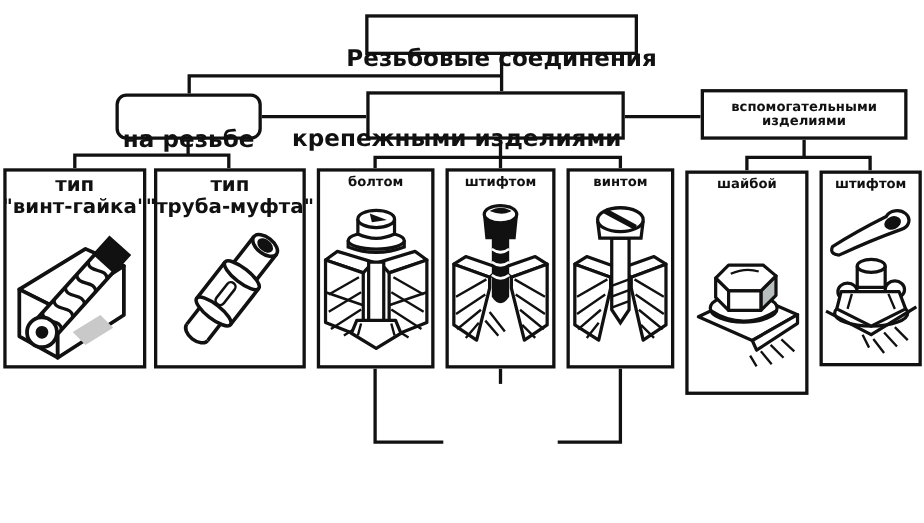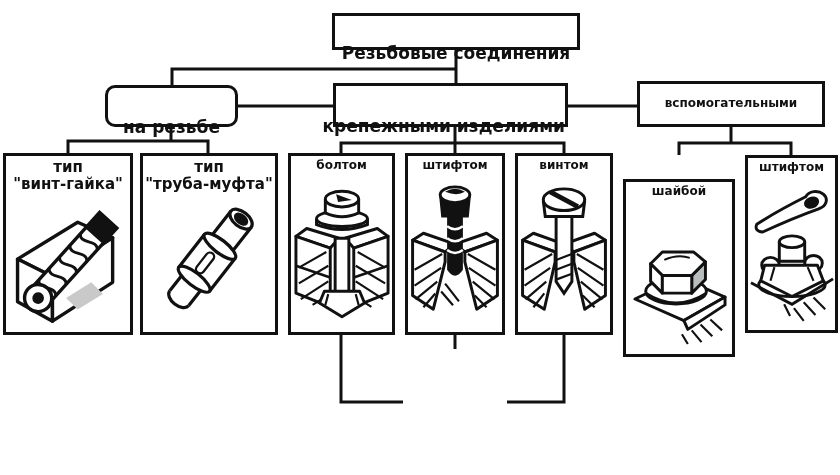--- a/index.html
+++ b/index.html
@@ -4,21 +4,21 @@
 <style>
   html,body{margin:0;padding:0;background:#fff;}
   #canvas{position:relative;width:840px;height:475px;background:#fff;
           font-family:"DejaVu Sans",sans-serif;overflow:hidden;}
   #wires{position:absolute;left:0;top:0;width:840px;height:475px;}
   .box{position:absolute;border:3px solid #111;background:#fff;box-sizing:border-box;
        color:#111;display:flex;flex-direction:column;align-items:center;text-align:center;}
   .hub{justify-content:center;}
   .leaf{justify-content:flex-start;padding-top:3px;}
   .lbl{font-weight:bold;line-height:1.12;color:#111;white-space:nowrap;}
-  .fs17{font-size:17px;margin-top:44px;} .fs16{font-size:12px;} .fs15{font-size:15px;}
+  .fs17{font-size:21px;margin-top:44px;} .fs16{font-size:12px;} .fs15{font-size:18px;}
   .art{flex:1 1 auto;display:flex;align-items:center;justify-content:center;width:100%;overflow:hidden;}
   svg{display:block;}
 </style>
 </head>
 <body>
 
 <div id="canvas">
 
   <svg id="wires" viewBox="0 0 840 475" fill="none" stroke="#111" stroke-width="3">
     <path d="M456,50 L456,83"></path>
@@ -43,20 +43,21 @@
   <div class="box hub" style="left:105px;top:85px;width:133px;height:42px;border-radius:10px;">
     <span class="lbl fs17">на резьбе</span>
   </div>
 
   <div class="box hub" style="left:333px;top:83px;width:235px;height:44px;align-items:flex-end;">
     <span class="lbl fs17">крепежными изделиями</span>
   </div>
 
   <div class="box hub" style="left:637px;top:81px;width:188px;height:46px;">
     <span class="lbl fs16">вспомогательными</span>
+    <span class="lbl fs16">изделиями</span>
   </div>
 
   <div class="box leaf" style="left:3px;top:153px;width:130px;height:182px;">
     <span class="lbl fs15">тип</span>
     <span class="lbl fs15">"винт-гайка"</span>
     <div class="art">
       <svg width="118" height="130" viewBox="0 0 120 134">
         <g stroke="#111" stroke-width="3.5" stroke-linejoin="round" fill="#fff">
           <path d="M8,64 L70,26 L106,42 L44,82 Z"></path>
           <path d="M8,64 L44,82 L44,128 L8,108 Z"></path>
@@ -169,21 +170,21 @@
         </g>
         <path d="M37,38 L37,104 L45,116 L53,104 L53,38 Z" fill="#fff" stroke="#111" stroke-width="3"></path>
         <path d="M37,82 L53,76 M37,92 L53,86 M37,102 L53,96" stroke="#111" stroke-width="2.2"></path>
         <path d="M24,22 L26,38 L64,38 L66,22" fill="#fff" stroke="#111" stroke-width="3"></path>
         <ellipse cx="45" cy="21" rx="21" ry="11" fill="#fff" stroke="#111" stroke-width="3"></ellipse>
         <path d="M31,13 L59,28" stroke="#111" stroke-width="5"></path>
       </svg>
     </div>
   </div>
 
-  <div class="box leaf" style="left:623px;top:155px;width:112px;height:178px;margin-top:24px;">
+  <div class="box leaf" style="left:623px;top:155px;width:112px;height:204px;">
     <span class="lbl fs16">шайбой</span>
     <div class="art">
       <svg width="104" height="142" viewBox="0 0 106 145">
         <g stroke="#111" stroke-width="3" stroke-linejoin="round" fill="#fff">
           <path d="M8,96 L54,74 L100,94 L58,118 Z"></path>
           <path d="M58,118 L100,94 L100,102 L62,127 Z"></path>
         </g>
         <g stroke="#111" stroke-width="2.2">
           <path d="M66,128 L76,140 M75,122 L87,134 M85,117 L97,128 M56,132 L62,142"></path>
         </g>

